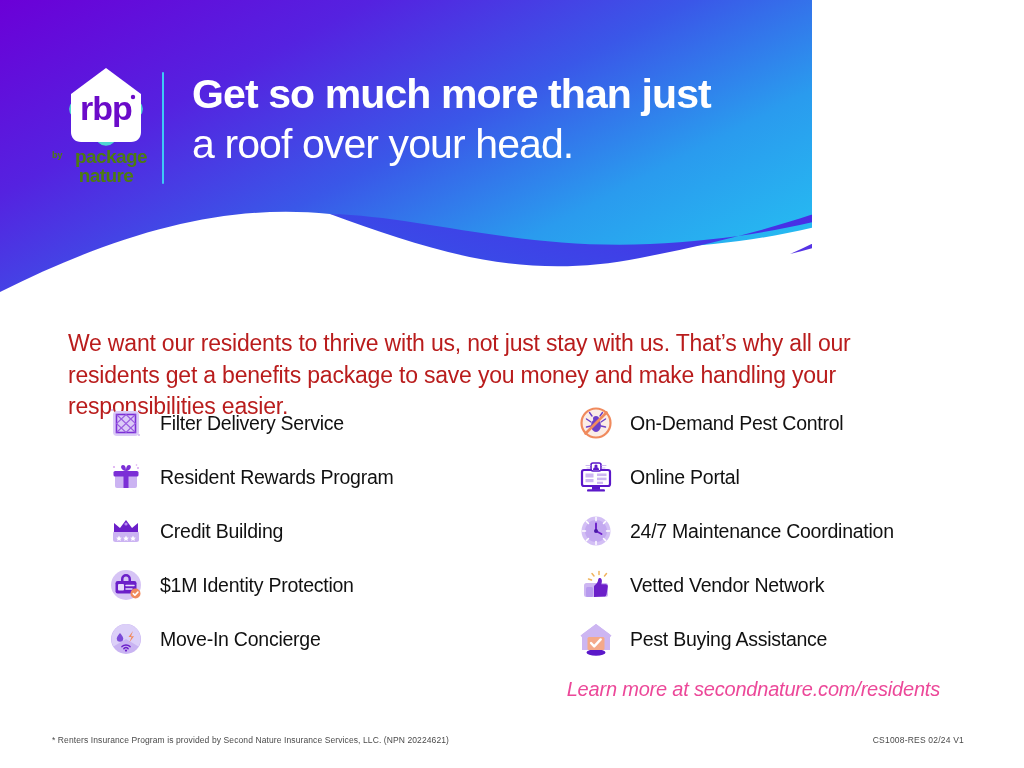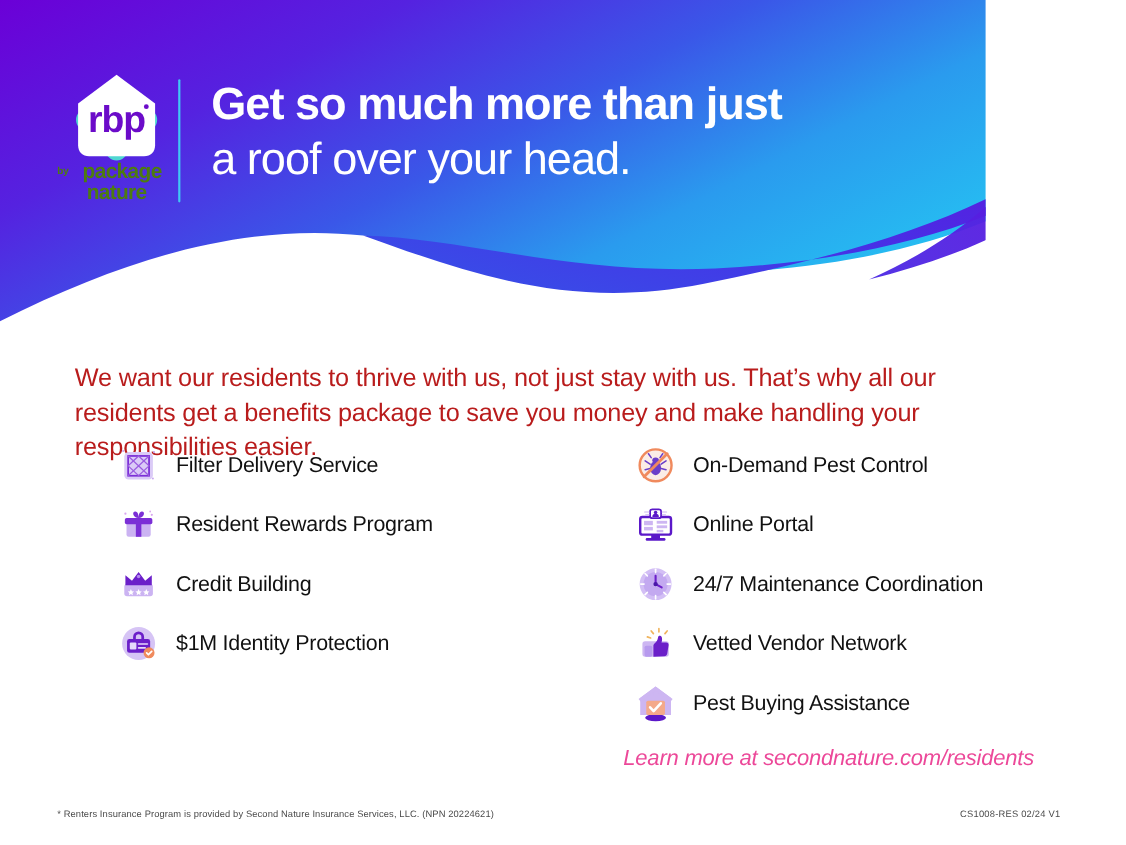--- a/index.html
+++ b/index.html
@@ -18,21 +18,21 @@
     width: 1024px;
     height: 768px;
     background: #ffffff;
     overflow: hidden;
   }
 
   
   .hero {
     position: absolute;
     top: 0; left: 0;
-    width: 896px;
+    width: 812px;
     height: 300px;
     overflow: hidden;
   }
   .hero-svg { display: block; width: 1024px; height: 300px; }
 
   
   .logo-block {
     position: absolute;
     left: 58px; top: 62px;
     width: 96px; height: 128px;
@@ -320,20 +320,39 @@
               <path d="M17 17.5 h8"></path>
                 <path d="M17 21 h6"></path>
             </g>
             <circle cx="26.5" cy="25.5" r="5" fill="#F08A5D"></circle>
             <path d="M24.3 25.6 l1.6 1.6 3-3.1" fill="none" stroke="#ffffff" stroke-width="1.6" stroke-linecap="round" stroke-linejoin="round"></path>
           </svg>
         </span>
         <span class="benefit-label">$1M Identity Protection</span>
       </div>
 
+      <div class="benefit">
+        <span class="benefit-icon">
+          <svg width="34" height="34" viewBox="0 0 34 34">
+            <circle cx="17" cy="17" r="15" fill="#C9B4F2"></circle>
+            <g fill="#DCD0F8">
+              <path d="M17 17 L17 2 A15 15 0 0 0 4.5 24.5 Z"></path>
+              <path d="M17 17 L29.5 24.5 A15 15 0 0 0 17 2 Z"></path>
+            </g>
+            <path d="M11 11 c2.2 2.6 3.2 4.2 3.2 5.6 a3.2 3.2 0 0 1 -6.4 0 c0-1.4 1-3 3.2-5.6z" fill="#7B4BD8"></path>
+            <path d="M24 9 l-4.5 6 h3 l-2.2 5.5 4.7-6.2 h-3 z" fill="#F08A5D"></path>
+            <g fill="none" stroke="#6B1FC9" stroke-width="1.5" stroke-linecap="round">
+              <path d="M13 24.6 a5.6 5.6 0 0 1 8 0"></path>
+              <path d="M14.9 26.6 a3 3 0 0 1 4.2 0"></path>
+            </g>
+            <circle cx="17" cy="28.6" r="1.1" fill="#6B1FC9"></circle>
+          </svg>
+        </span>
+        <span class="benefit-label">Move-In Concierge</span>
+      </div>
 
     </div>
 
     <div class="col col-right">
 
       <div class="benefit">
         <span class="benefit-icon">
           <svg width="36" height="36" viewBox="0 0 36 36">
             <circle cx="18" cy="18" r="14.5" fill="#FBEDE6"></circle>
             <circle cx="18" cy="18" r="14.5" fill="none" stroke="#F08A5D" stroke-width="2.2"></circle>

